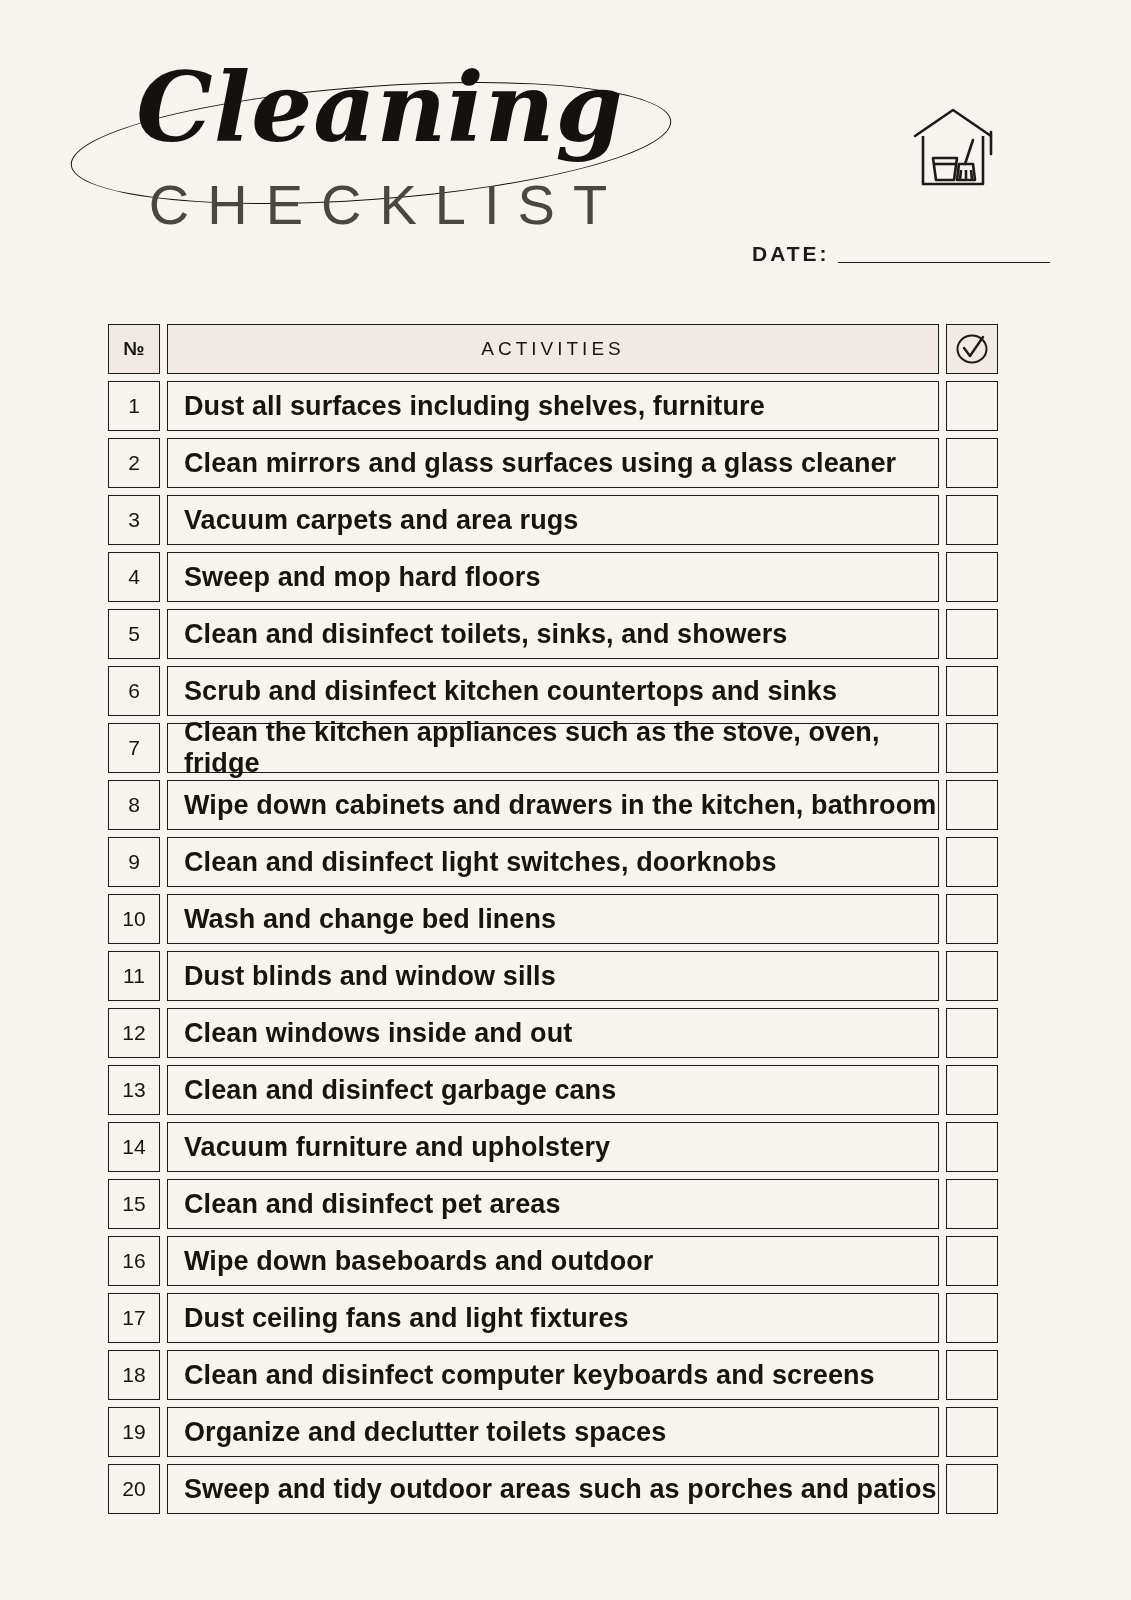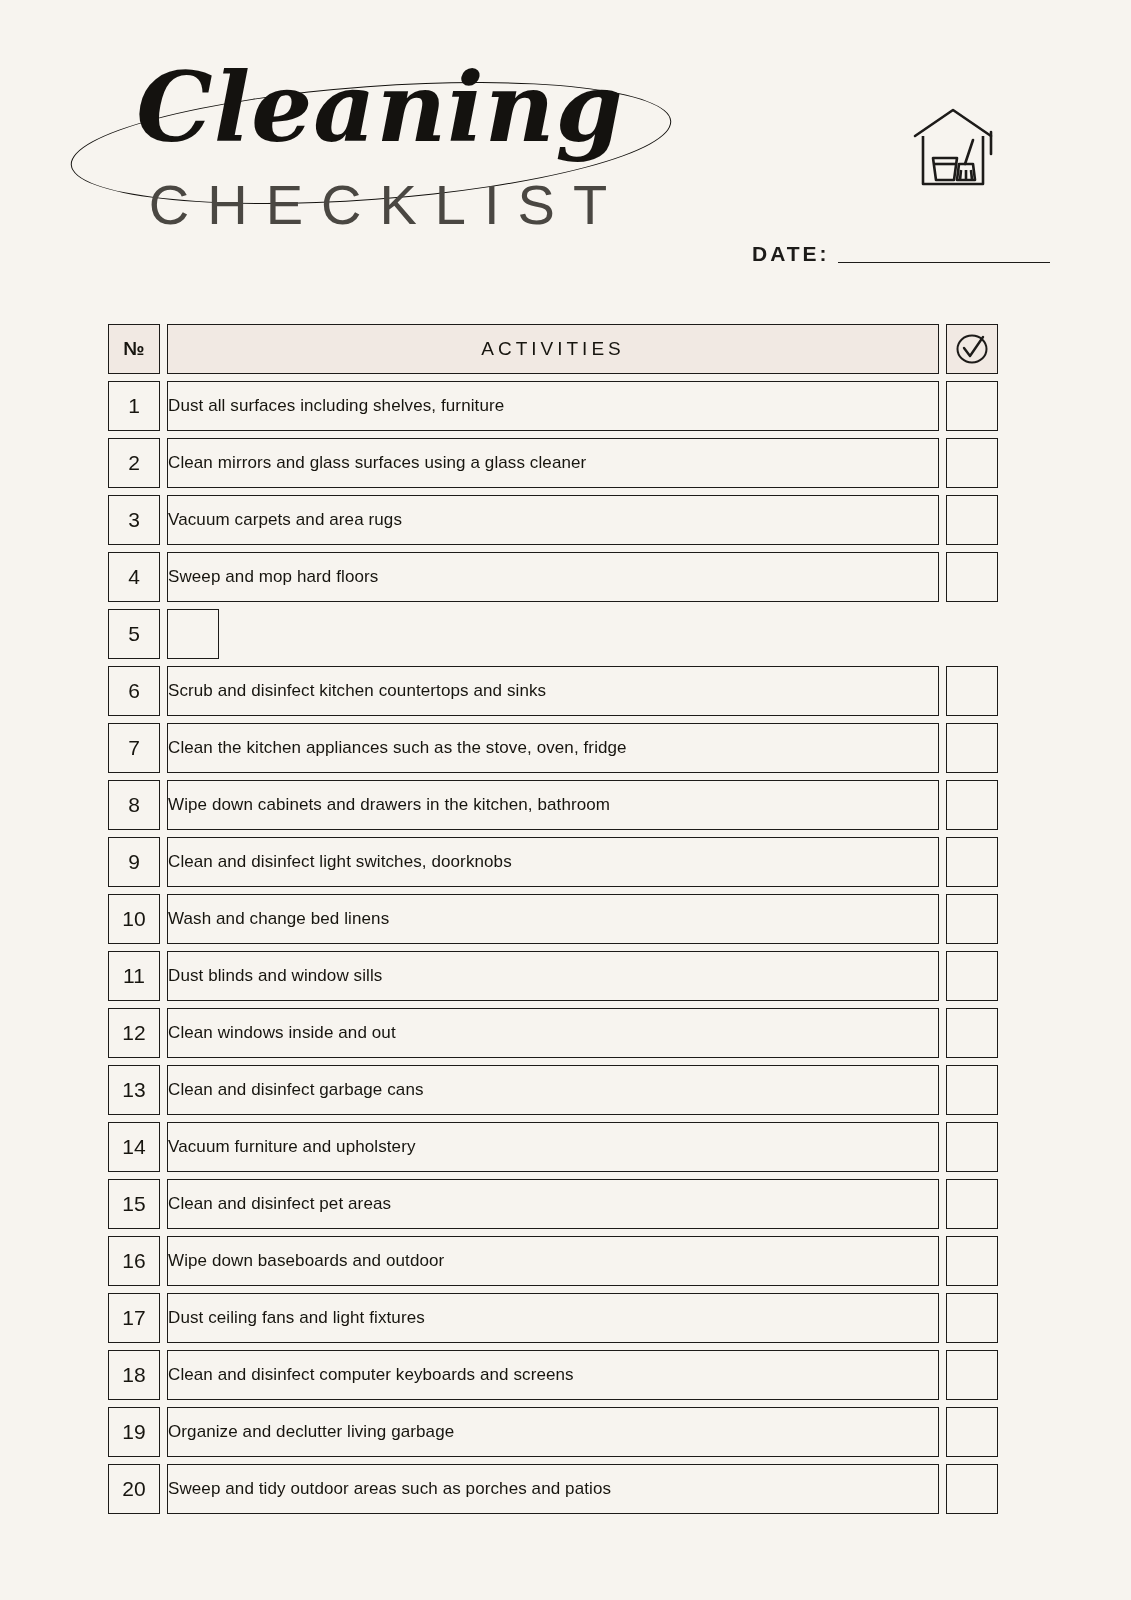--- a/index.html
+++ b/index.html
@@ -117,23 +117,25 @@
   }
   .c-num {
     width: 52px;
     justify-content: center;
     font-size: 21px;
     color: #17150f;
   }
   .c-act {
     flex: 1;
     margin-left: 7px;
-    font-size: 17px;
+    padding-left: 16px;
+    font-size: 27px;
     color: #17150f;
     letter-spacing: 0.1px;
+    font-weight: bold;
   }
   .c-chk {
     width: 52px;
     margin-left: 7px;
   }
   .row-head .cell {
     background: #f1e9e3;
     height: 50px;
   }
   .row-head .c-num {
@@ -224,20 +226,21 @@
           <div class="cell c-act">Vacuum carpets and area rugs</div>
           <div class="cell c-chk"></div>
         </div>
         <div class="row row-item">
           <div class="cell c-num">4</div>
           <div class="cell c-act">Sweep and mop hard floors</div>
           <div class="cell c-chk"></div>
         </div>
         <div class="row row-item">
           <div class="cell c-num">5</div>
+          <div class="cell c-act">Clean and disinfect toilets, sinks, and showers</div>
           <div class="cell c-chk"></div>
         </div>
         <div class="row row-item">
           <div class="cell c-num">6</div>
           <div class="cell c-act">Scrub and disinfect kitchen countertops and sinks</div>
           <div class="cell c-chk"></div>
         </div>
         <div class="row row-item">
           <div class="cell c-num">7</div>
           <div class="cell c-act">Clean the kitchen appliances such as the stove, oven, fridge</div>
@@ -293,21 +296,21 @@
           <div class="cell c-act">Dust ceiling fans and light fixtures</div>
           <div class="cell c-chk"></div>
         </div>
         <div class="row row-item">
           <div class="cell c-num">18</div>
           <div class="cell c-act">Clean and disinfect computer keyboards and screens</div>
           <div class="cell c-chk"></div>
         </div>
         <div class="row row-item">
           <div class="cell c-num">19</div>
-          <div class="cell c-act">Organize and declutter living garbage</div>
+          <div class="cell c-act">Organize and declutter toilets spaces</div>
           <div class="cell c-chk"></div>
         </div>
         <div class="row row-item">
           <div class="cell c-num">20</div>
           <div class="cell c-act">Sweep and tidy outdoor areas such as porches and patios</div>
           <div class="cell c-chk"></div>
         </div>
       </div>
   </div>
 </div>

